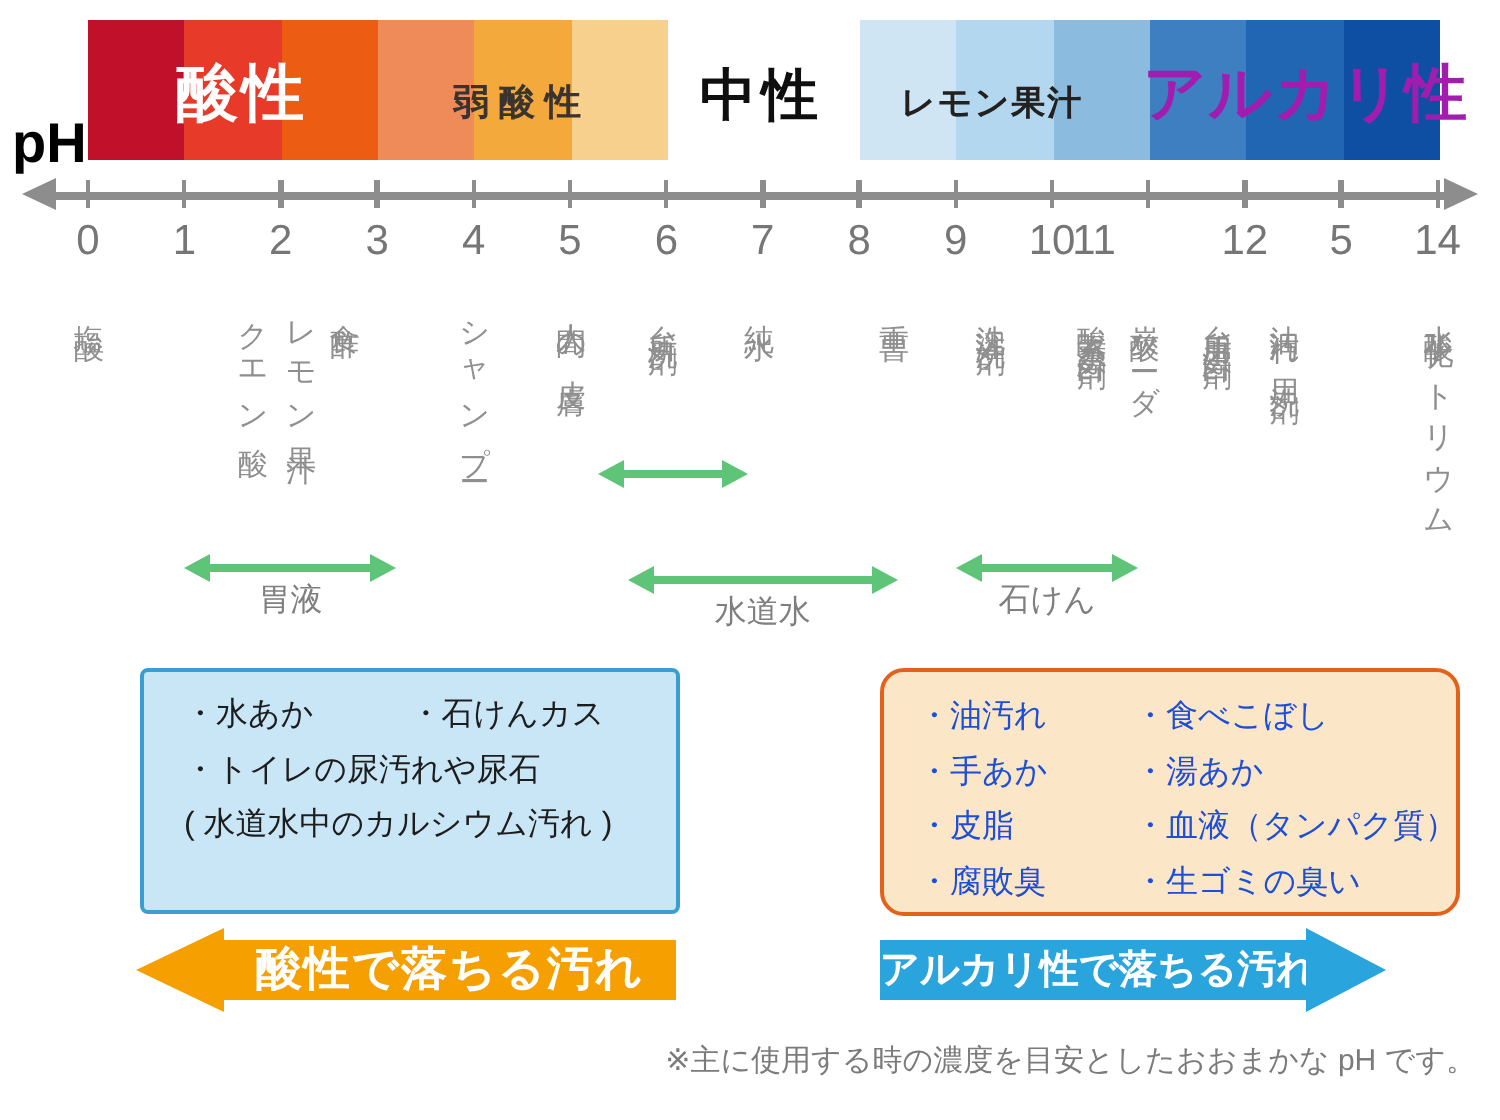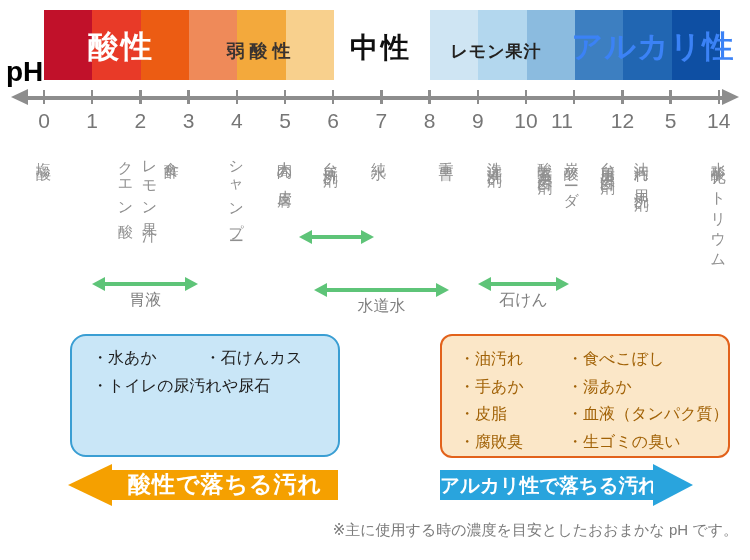--- a/index.html
+++ b/index.html
@@ -11,21 +11,21 @@
   #acid-bar { left:44px; width:290px; }
   #alkali-bar { left:430px; width:290px; }
   .seg { flex:1; }
 
   
   .zone { position:absolute; font-weight:700; white-space:nowrap; transform:translateX(-50%); }
   #acid-label { left:121px; top:26px; font-size:31px; color:#fff; letter-spacing:2px; }
   #weak-acid-label { left:261px; top:39px; font-size:18px; color:#3a3330; letter-spacing:5px; }
   #neutral-label { left:381px; top:29px; font-size:28px; color:#0f0f0f; letter-spacing:3px; }
   #weak-alkali-label { left:496px; top:40px; font-size:17px; color:#23211f; letter-spacing:1px; }
-  #alkali-label { left:653px; top:26px; font-size:31px; color:#3b82f6; letter-spacing:1px; }
+  #alkali-label { left:653px; top:26px; font-size:31px; color:#a21caf; letter-spacing:1px; }
 
   
   #ph-label { position:absolute; left:6px; top:56px; font-size:28px; font-weight:700; color:#000; }
   #axis-line { position:absolute; left:26px; top:96px; width:698px; height:3.5px; background:var(--axis,#8d8d8d); }
   .axis-head { position:absolute; top:89px; width:0; height:0; border-style:solid; }
   .axis-head.left  { left:11px; border-width:8.5px 17px 8.5px 0; border-color:transparent var(--axis,#8d8d8d) transparent transparent; }
   .axis-head.right { left:722px; border-width:8.5px 0 8.5px 17px; border-color:transparent transparent transparent var(--axis,#8d8d8d); }
   .tick { position:absolute; top:90px; width:2.5px; height:14px; background:var(--axis,#8d8d8d); }
   .tick-num { position:absolute; top:109px; width:44px; text-align:center; font-size:21px; color:#767676; }
 
@@ -38,26 +38,26 @@
   .range-arrow { position:absolute; height:14px; }
   .range-arrow::before { content:""; position:absolute; left:0; top:0; width:0; height:0; border-style:solid;
                border-width:7px 13px 7px 0; border-color:transparent var(--green,#5ec478) transparent transparent; }
   .range-arrow::after  { content:""; position:absolute; right:0; top:0; width:0; height:0; border-style:solid;
                border-width:7px 0 7px 13px; border-color:transparent transparent transparent var(--green,#5ec478); }
   .rline { position:absolute; left:9px; right:9px; top:5px; height:4px; background:var(--green,#5ec478); }
   .rlabel { position:absolute; top:13px; left:50%; transform:translateX(-50%); font-size:16px; color:#7f7f7f; white-space:nowrap; }
 
   
   #acid-box { position:absolute; left:70px; top:334px; width:270px; height:123px; box-sizing:border-box;
-              border:2.5px solid #3a9ed3; border-radius:16px; padding:8px 0 0 20px; background:#c9e6f7; }
+              border:2.5px solid #3a9ed3; border-radius:4px; padding:8px 0 0 20px; background:#c9e6f7; }
   .box-line { font-size:16px; line-height:27.5px; color:#1d1d1d; white-space:pre; }
   #alkali-box { position:absolute; left:440px; top:334px; width:290px; height:124px; box-sizing:border-box;
               border:2.5px solid #e2621b; border-radius:12px; padding:9px 0 0 17px; background:#fbe7c8; }
   #alkali-box-grid { display:grid; grid-template-columns:108px auto; }
-  .box-cell { font-size:16px; line-height:27.5px; color:#a16207; white-space:nowrap; }
+  .box-cell { font-size:16px; line-height:27.5px; color:#1d4ed8; white-space:nowrap; }
 
   
   #acid-arrow { position:absolute; left:68px; top:464px; width:270px; height:42px;font-family:Liberation Serif, serif; }
   .bighead-l { position:absolute; left:0; top:0; width:0; height:0; border-style:solid;
                border-width:21px 44px 21px 0; border-color:transparent var(--orange,#f5a000) transparent transparent; }
   #acid-arrow .bigbody { position:absolute; left:44px; right:0; top:6px; bottom:6px; background:var(--orange,#f5a000); text-align:center; }
   #acid-arrow .bigbody span { color:#fff; font-weight:700; font-size:23px; line-height:30px; letter-spacing:1px; white-space:nowrap; }
 
   #alkali-arrow { position:absolute; left:440px; top:464px; width:253px; height:42px; }
   #alkali-arrow .bigbody { position:absolute; left:0; width:213px; top:6px; bottom:6px; background:var(--blue,#29a4dd); text-align:center; }
@@ -96,20 +96,21 @@
   <div id="alkali-label" class="zone">アルカリ性</div>
 
   <div id="ph-label">pH</div>
   <div id="axis-line"></div>
   <div class="axis-head left"></div>
   <div class="axis-head right"></div>
 
   <div id="acid-box" style="background: rgb(201, 230, 247); border-color: rgb(58, 158, 211);">
       <div class="box-line">・水あか　　　・石けんカス</div>
       <div class="box-line">・トイレの尿汚れや尿石</div>
+      <div class="box-line">( 水道水中のカルシウム汚れ )</div>
     </div>
   <div id="alkali-box" style="background: rgb(251, 231, 200); border-color: rgb(226, 98, 27);">
     <div id="alkali-box-grid">
         <div class="box-cell">・油汚れ</div>
         <div class="box-cell">・食べこぼし</div>
         <div class="box-cell">・手あか</div>
         <div class="box-cell">・湯あか</div>
         <div class="box-cell">・皮脂</div>
         <div class="box-cell">・血液（タンパク質）</div>
         <div class="box-cell">・腐敗臭</div>
@@ -148,21 +149,21 @@
     <div class="tick-num" style="left: 311.2px;">6</div>
     <div class="tick" style="left: 380.15px;"></div>
     <div class="tick-num" style="left: 359.4px;">7</div>
     <div class="tick" style="left: 428.35px;"></div>
     <div class="tick-num" style="left: 407.6px;">8</div>
     <div class="tick" style="left: 476.55px;"></div>
     <div class="tick-num" style="left: 455.8px;">9</div>
     <div class="tick" style="left: 524.75px;"></div>
     <div class="tick-num" style="left: 504px;">10</div>
     <div class="tick" style="left: 572.95px;"></div>
-    <div class="tick-num" style="left: 540px;">11</div>
+    <div class="tick-num" style="left: 525px;">11</div>
     <div class="tick" style="left: 621.15px;"></div>
     <div class="tick-num" style="left: 600.4px;">12</div>
     <div class="tick" style="left: 669.35px;"></div>
     <div class="tick-num" style="left: 648.6px;">5</div>
     <div class="tick" style="left: 717.55px;"></div>
     <div class="tick-num" style="left: 696.8px;">14</div>
     <div class="substance" style="left: 44px;">塩酸</div>
     <div class="substance" style="left: 125.94px;">クエン酸</div>
     <div class="substance" style="left: 150.04px;">レモン果汁</div>
     <div class="substance" style="left: 171.73px;">食酢</div>

